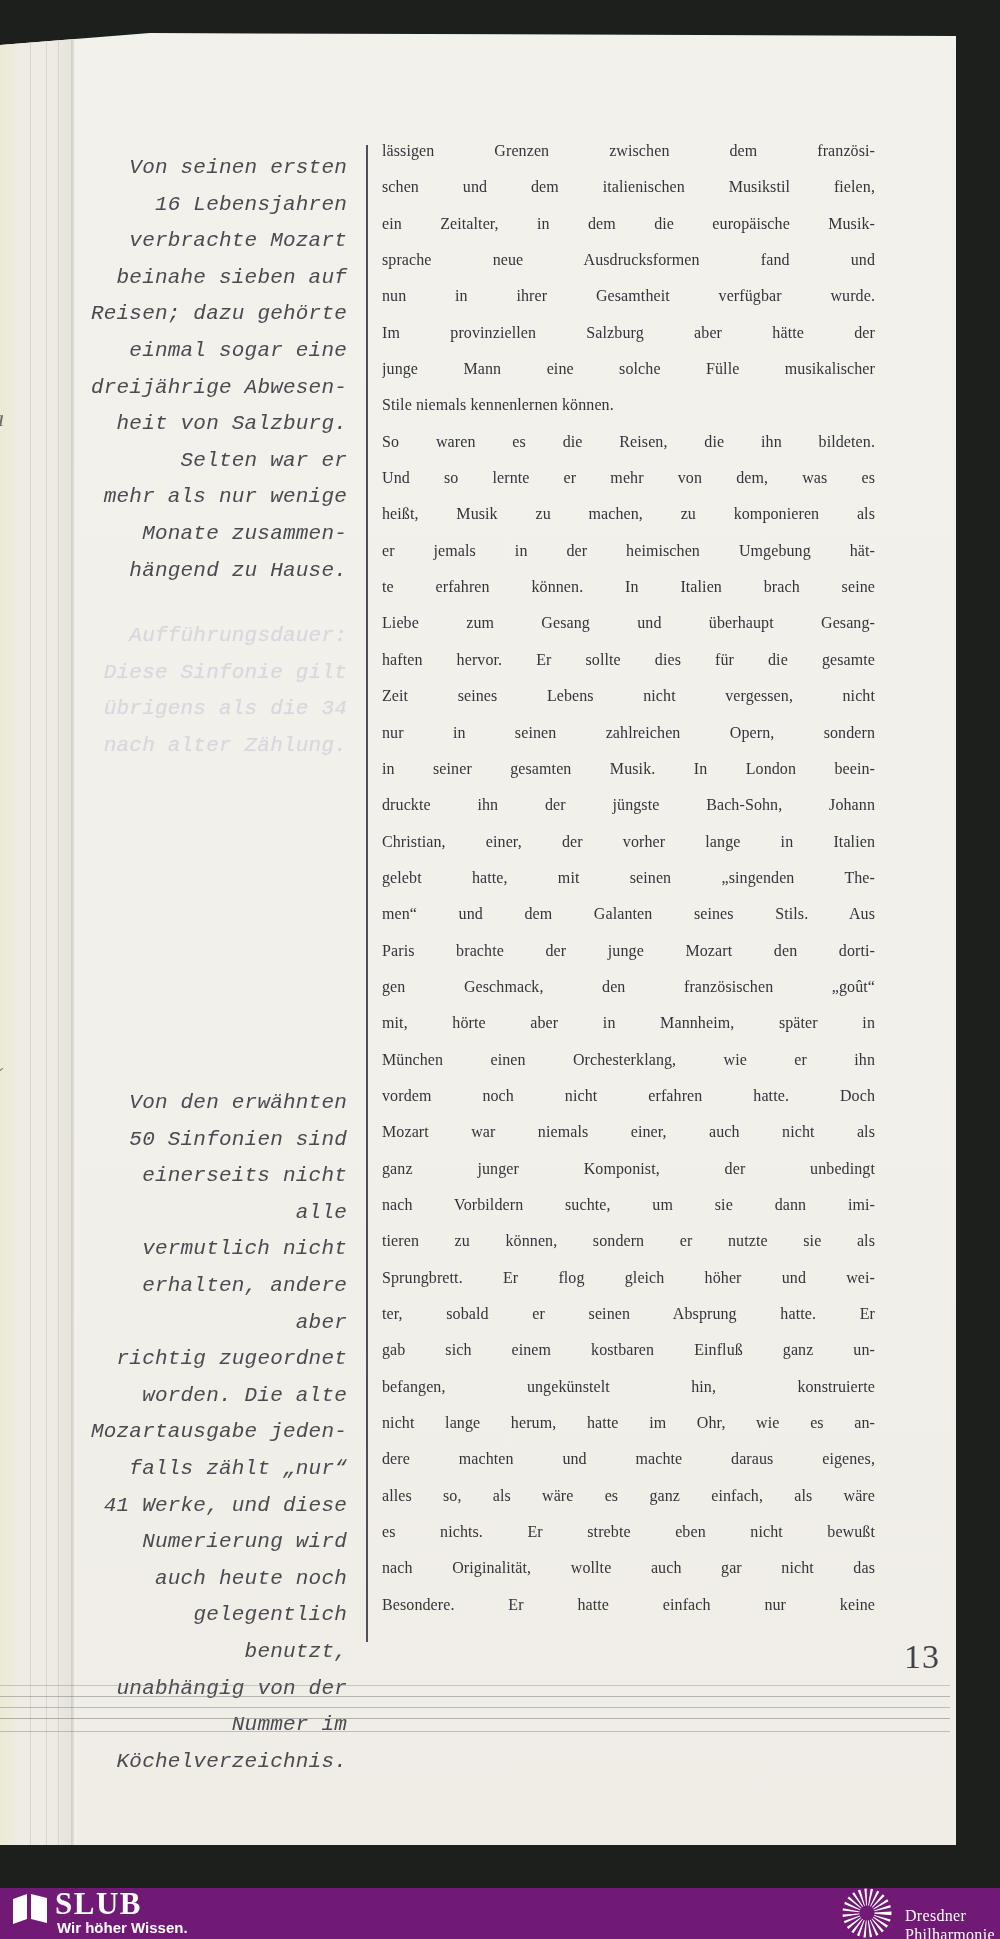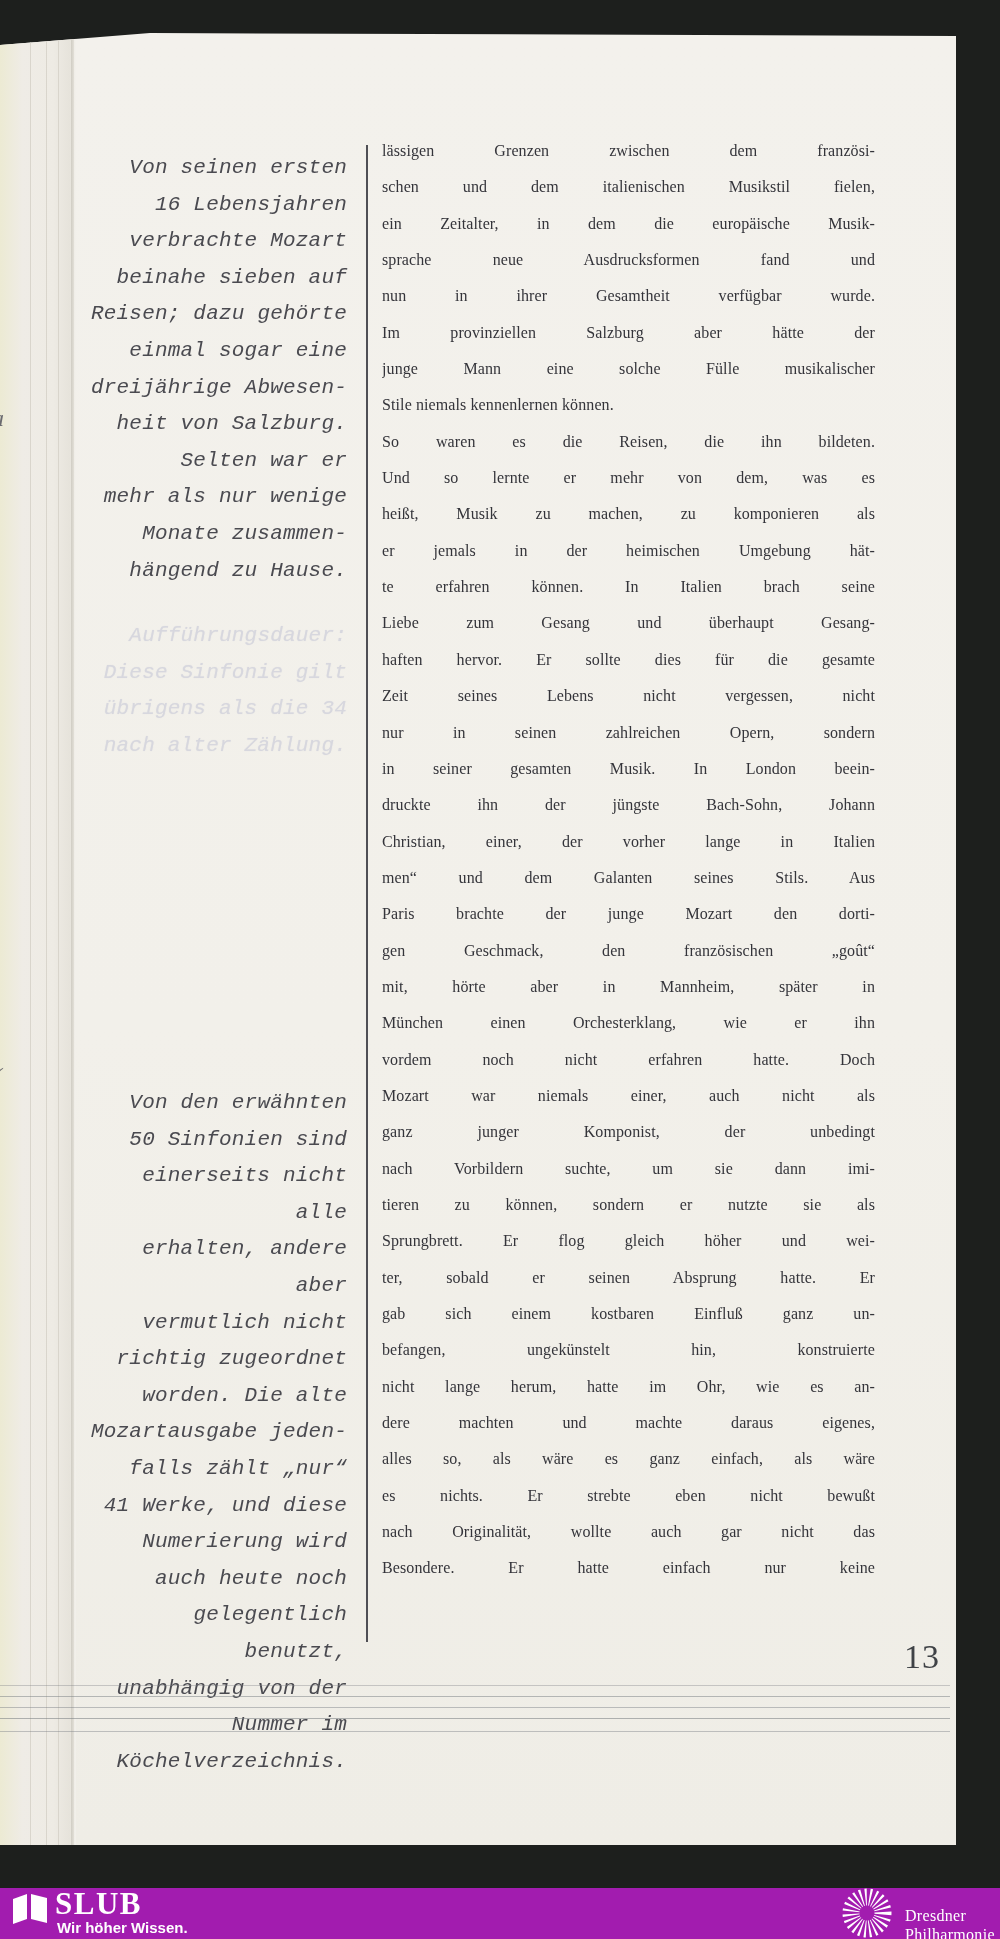--- a/index.html
+++ b/index.html
@@ -74,21 +74,21 @@
   .s4{top:33px;background:rgba(118,123,128,.55);}
   .s5{top:46px;background:rgba(120,125,130,.42);}
   .folio{
     position:absolute;left:860px;top:1605px;width:80px;
     text-align:right;font-size:34px;color:#3f4246;letter-spacing:1px;
   }
 
   
   .footer-bar{
     position:absolute;left:0;top:1888px;width:1000px;height:51px;
-    background:#a21caf;
+    background:#701a75;
   }
   .slub-icon{position:absolute;left:10px;top:3px;}
   .slub-name{
     position:absolute;left:55px;top:-2px;
     font-family:"Liberation Serif",serif;font-weight:bold;
     font-size:31px;color:#fff;letter-spacing:1.5px;
   }
   .slub-tagline{
     position:absolute;left:57px;top:31px;
     font-family:"Liberation Sans",sans-serif;font-weight:bold;
@@ -135,22 +135,22 @@
       <div class="margin-line">Aufführungsdauer:</div>
       <div class="margin-line">Diese Sinfonie gilt</div>
       <div class="margin-line">übrigens als die 34</div>
       <div class="margin-line">nach alter Zählung.</div>
     </div>
 
   <div class="margin-note note-2">
       <div class="margin-line">Von den erwähnten</div>
       <div class="margin-line">50 Sinfonien sind</div>
       <div class="margin-line">einerseits nicht alle</div>
+      <div class="margin-line">vermutlich nicht</div>
       <div class="margin-line">erhalten, andere aber</div>
-      <div class="margin-line">vermutlich nicht</div>
       <div class="margin-line">richtig zugeordnet</div>
       <div class="margin-line">worden. Die alte</div>
       <div class="margin-line">Mozartausgabe jeden-</div>
       <div class="margin-line">falls zählt „nur“</div>
       <div class="margin-line">41 Werke, und diese</div>
       <div class="margin-line">Numerierung wird</div>
       <div class="margin-line">auch heute noch</div>
       <div class="margin-line">gelegentlich benutzt,</div>
       <div class="margin-line">unabhängig von der</div>
       <div class="margin-line">Nummer im</div>
@@ -173,20 +173,21 @@
       <div class="body-line">heißt, Musik zu machen, zu komponieren als</div>
       <div class="body-line">er jemals in der heimischen Umgebung hät-</div>
       <div class="body-line">te erfahren können. In Italien brach seine</div>
       <div class="body-line">Liebe zum Gesang und überhaupt Gesang-</div>
       <div class="body-line">haften hervor. Er sollte dies für die gesamte</div>
       <div class="body-line">Zeit seines Lebens nicht vergessen, nicht</div>
       <div class="body-line">nur in seinen zahlreichen Opern, sondern</div>
       <div class="body-line">in seiner gesamten Musik. In London beein-</div>
       <div class="body-line">druckte ihn der jüngste Bach-Sohn, Johann</div>
       <div class="body-line">Christian, einer, der vorher lange in Italien</div>
+      <div class="body-line">gelebt hatte, mit seinen „singenden The-</div>
       <div class="body-line">men“ und dem Galanten seines Stils. Aus</div>
       <div class="body-line">Paris brachte der junge Mozart den dorti-</div>
       <div class="body-line">gen Geschmack, den französischen „goût“</div>
       <div class="body-line">mit, hörte aber in Mannheim, später in</div>
       <div class="body-line">München einen Orchesterklang, wie er ihn</div>
       <div class="body-line">vordem noch nicht erfahren hatte. Doch</div>
       <div class="body-line">Mozart war niemals einer, auch nicht als</div>
       <div class="body-line">ganz junger Komponist, der unbedingt</div>
       <div class="body-line">nach Vorbildern suchte, um sie dann imi-</div>
       <div class="body-line">tieren zu können, sondern er nutzte sie als</div>

